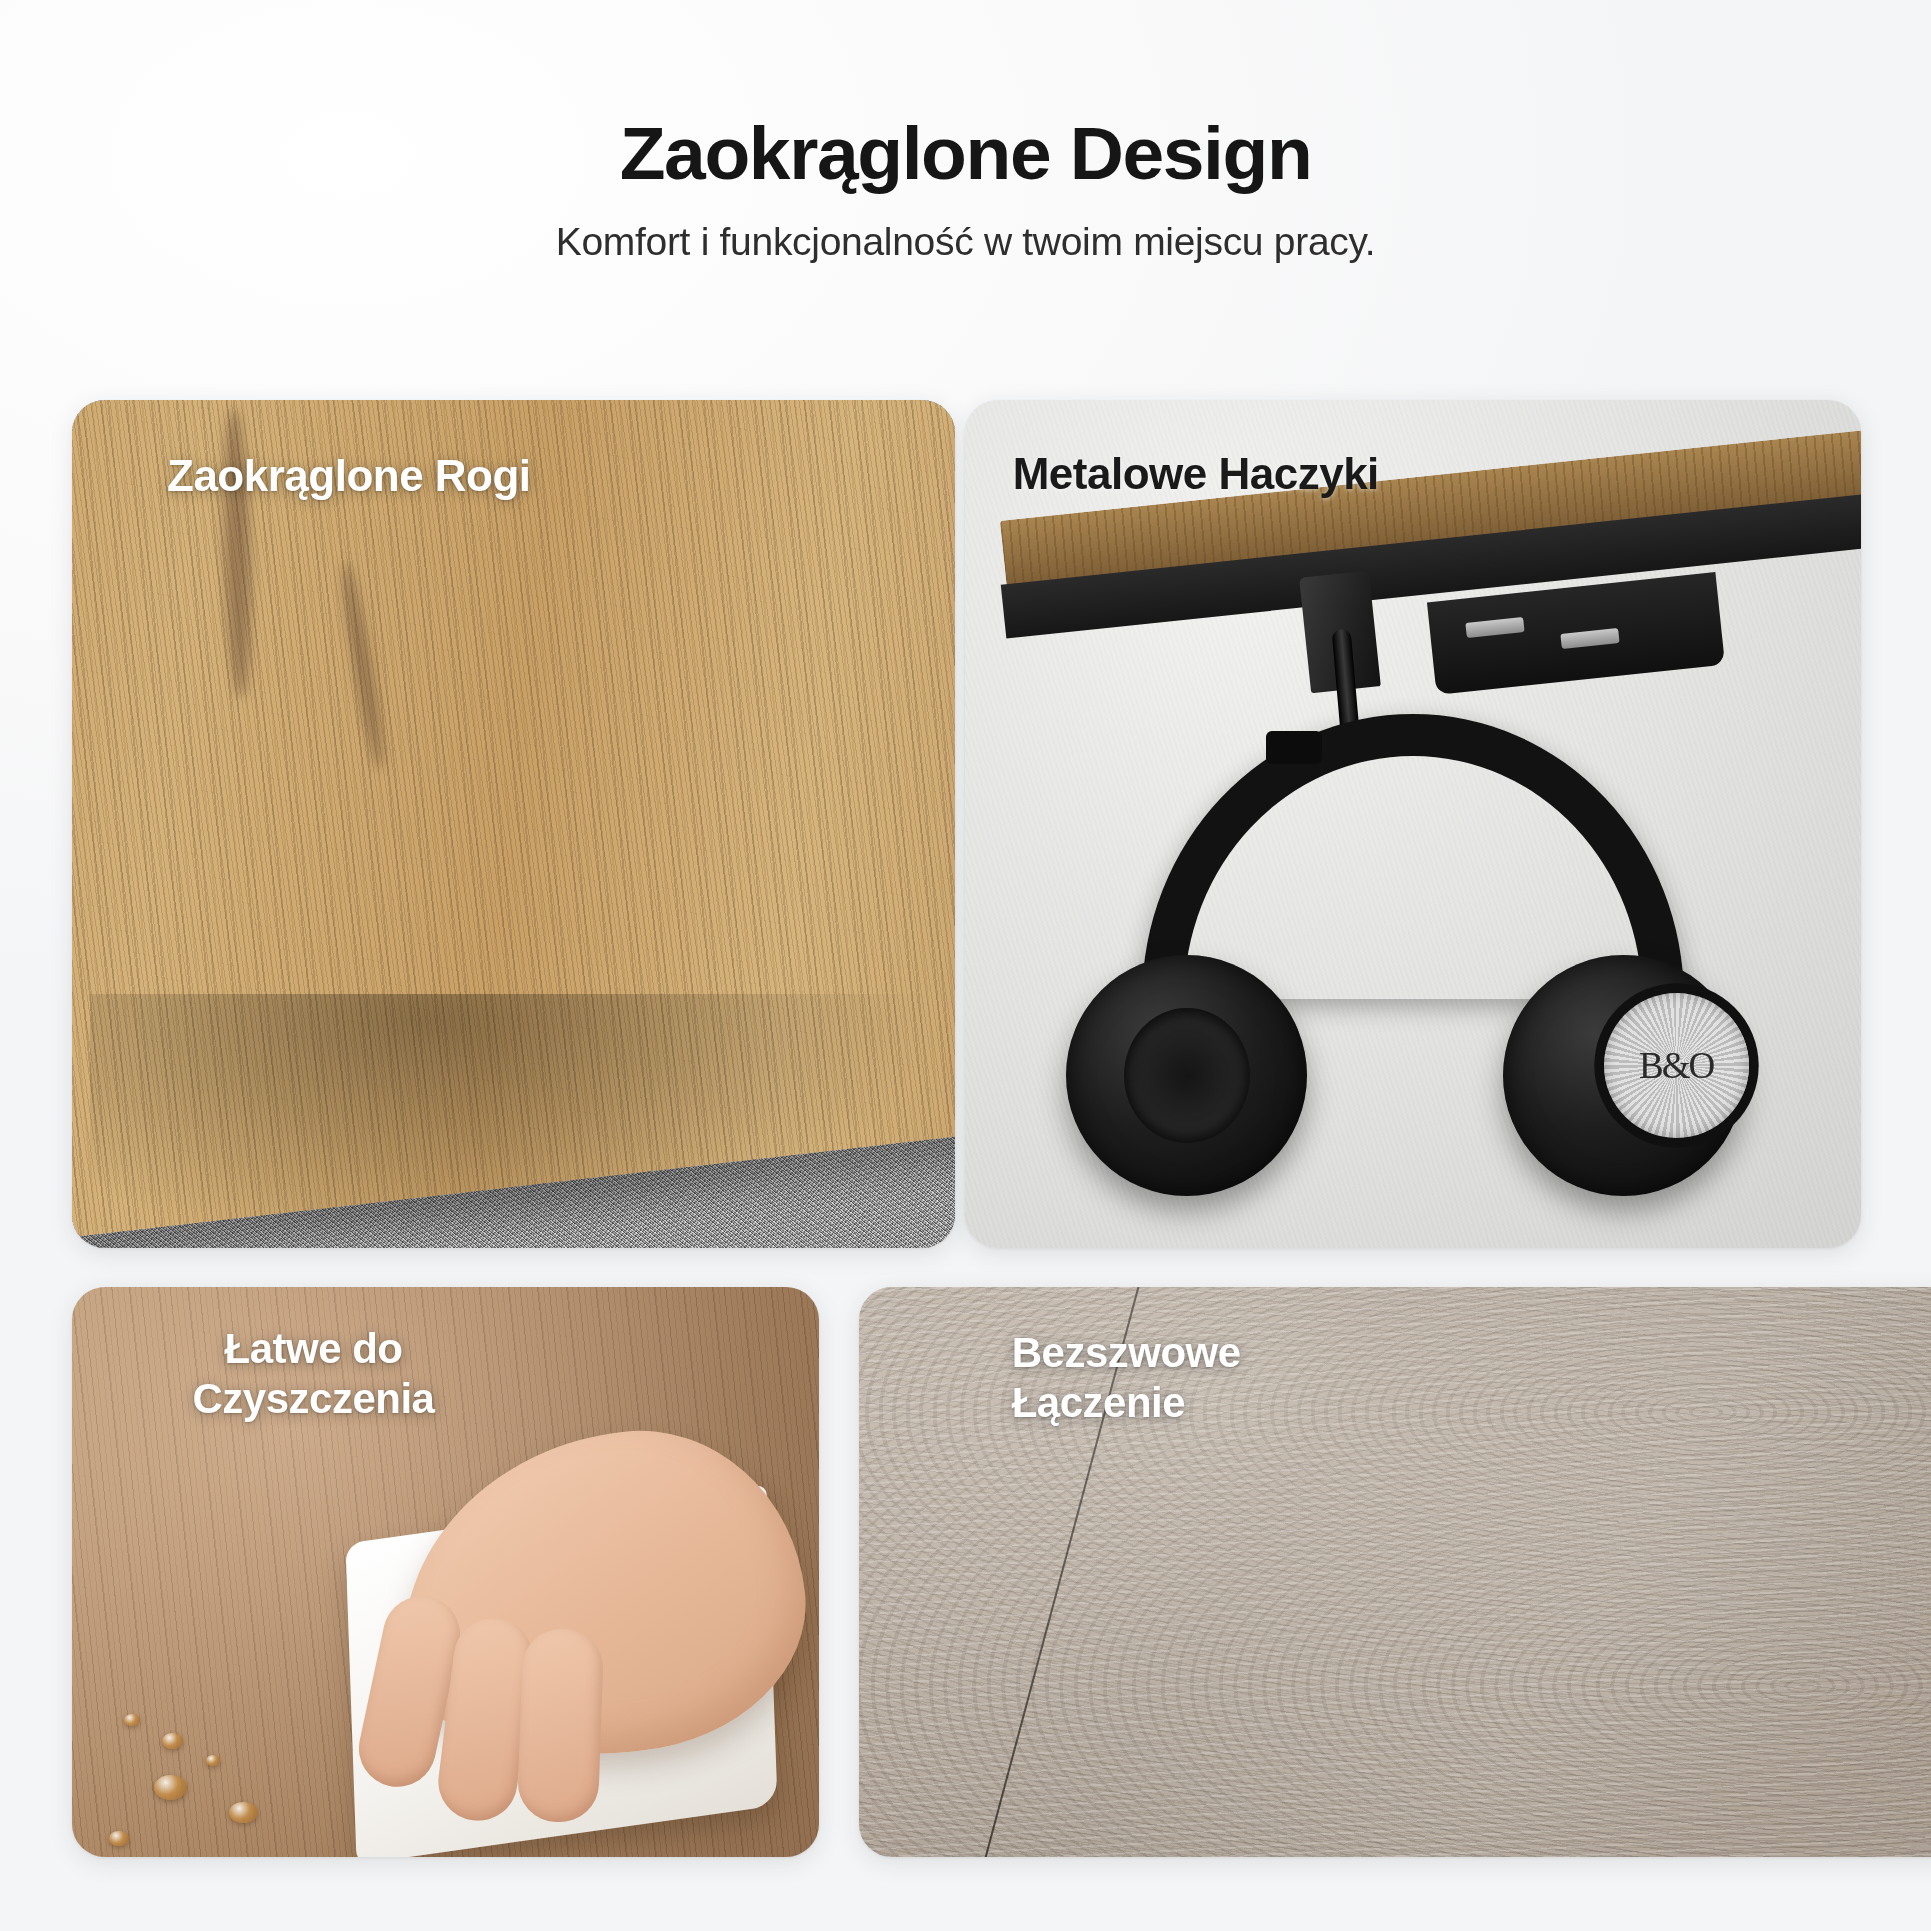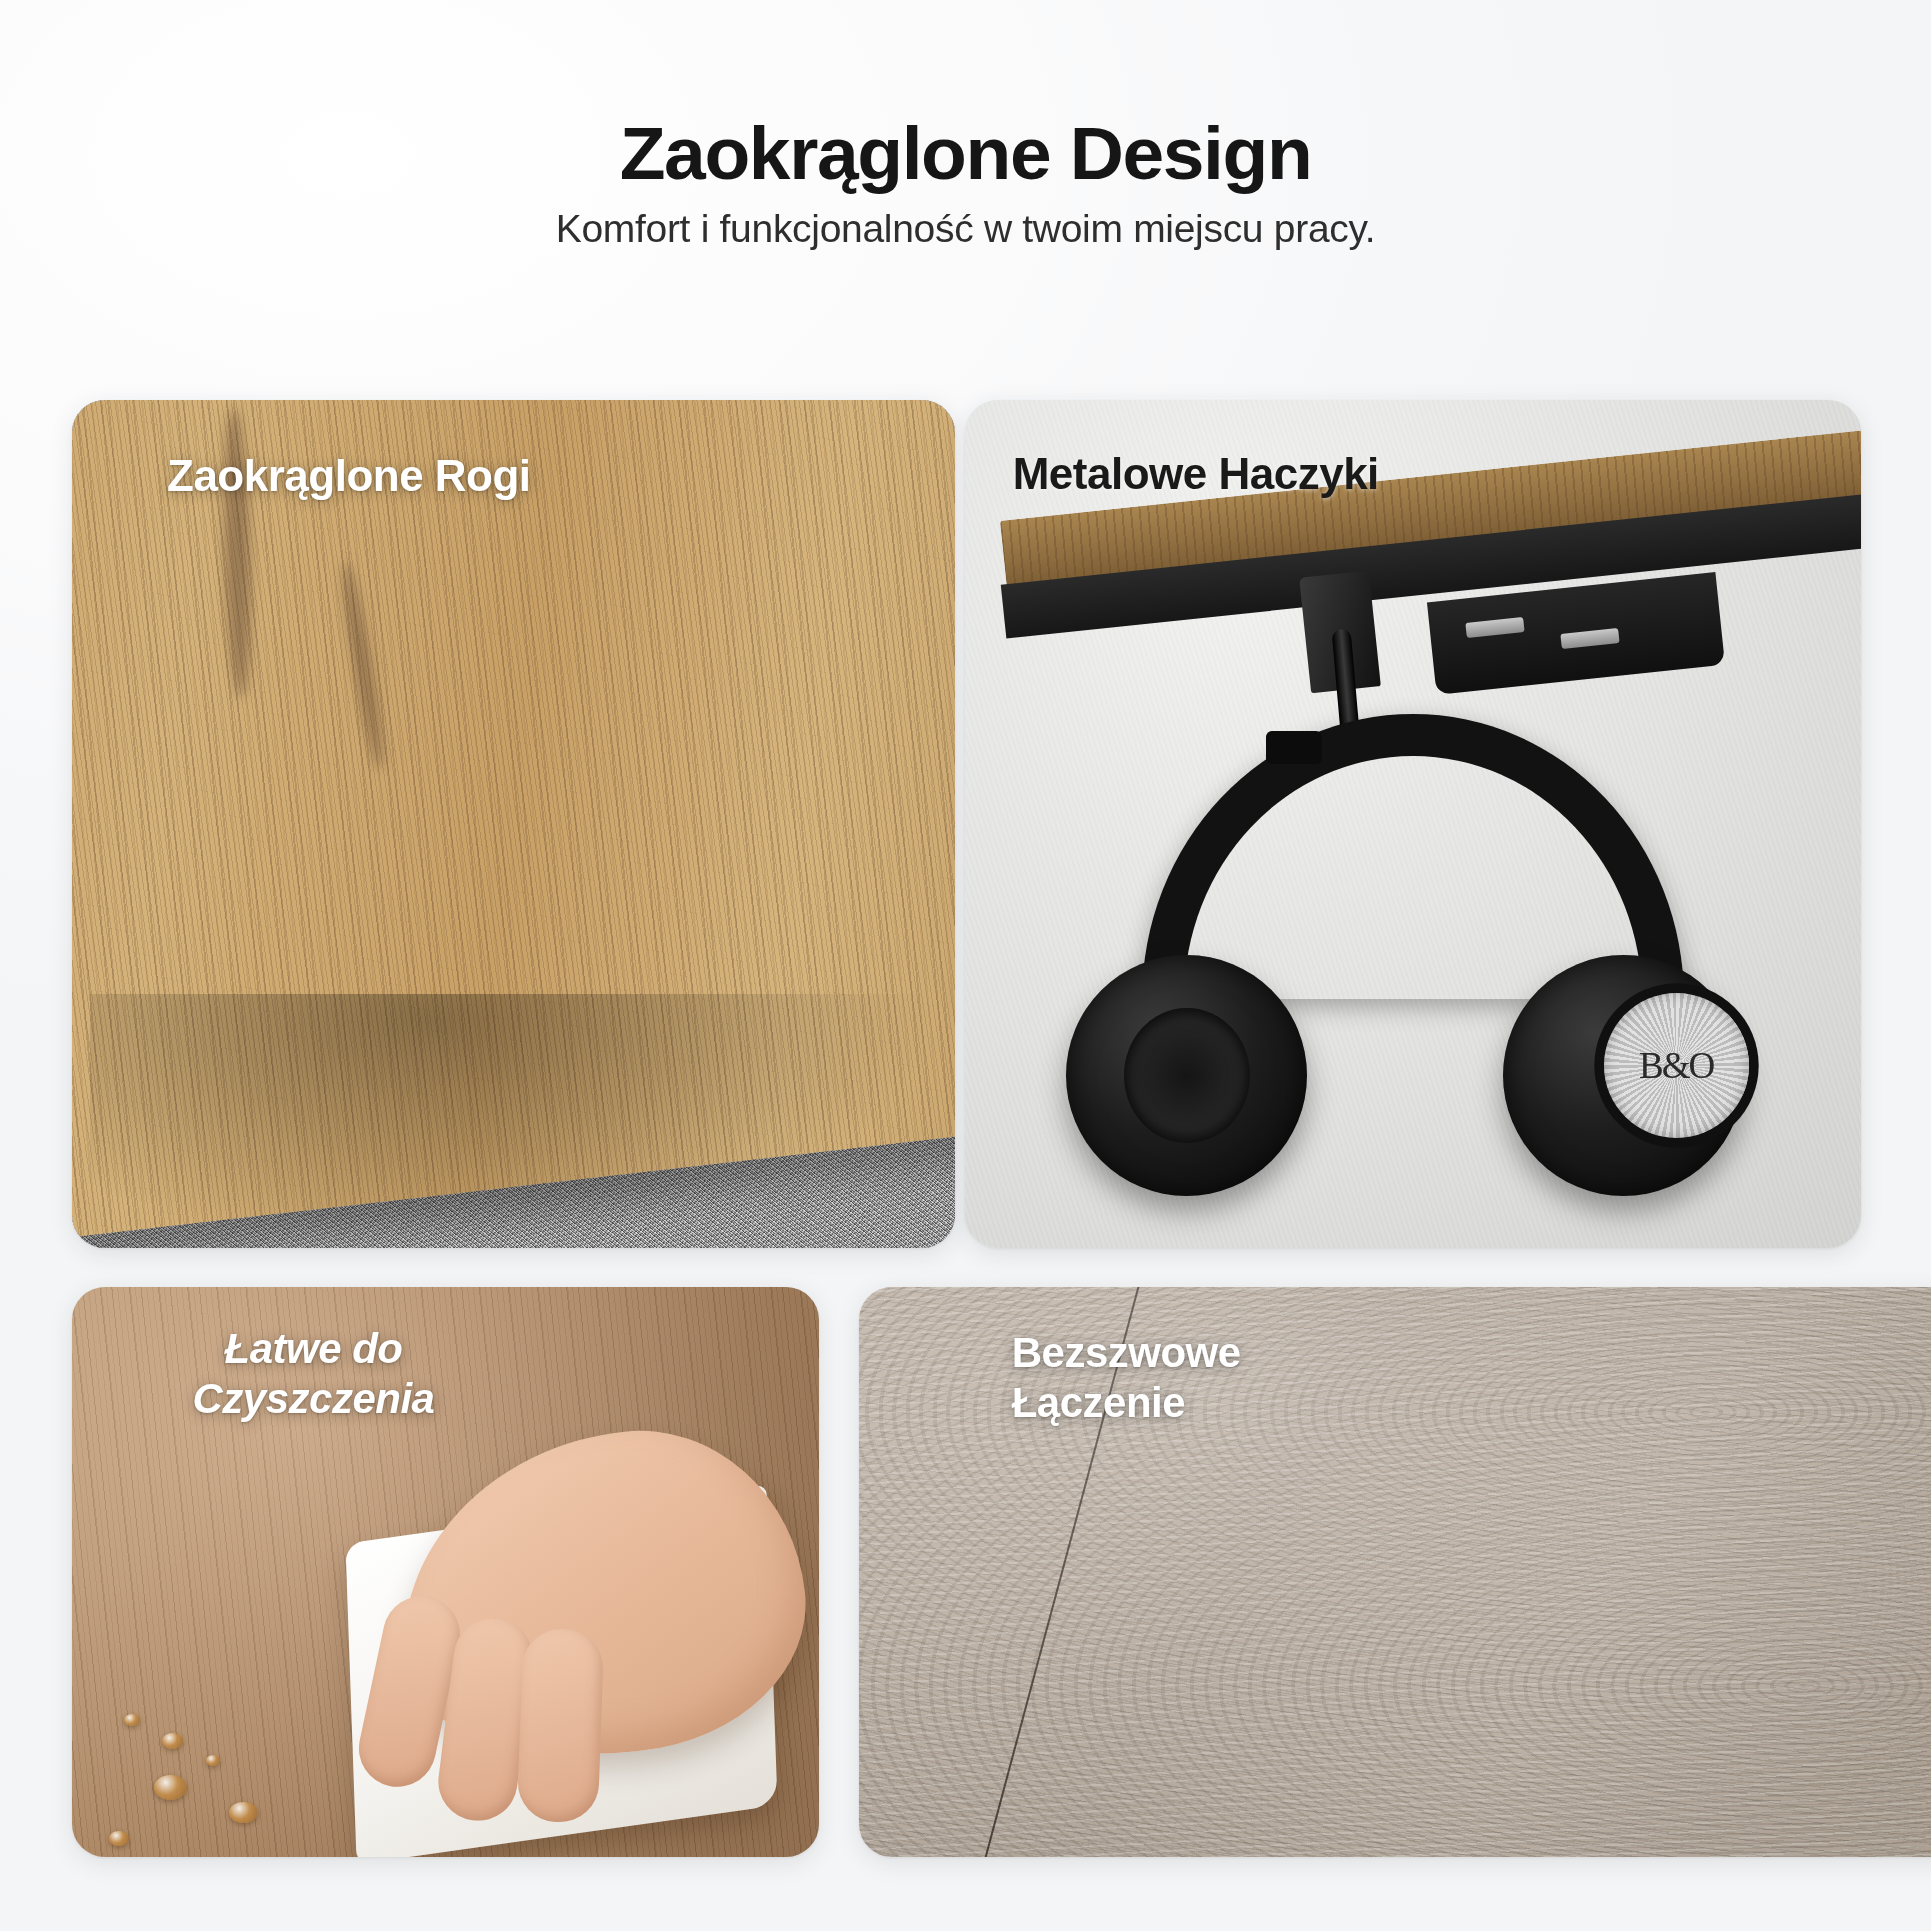--- a/index.html
+++ b/index.html
@@ -22,21 +22,21 @@
 
   .page-title {
     font-size:75px;
     font-weight:bold;
     letter-spacing:-1.4px;
     color:#161616;
     line-height:1.05;
   }
 
   .page-subtitle {
-    margin-top:14px;
+    margin-top:27px;
     font-size:39px;
     font-weight:400;
     color:#2e2e2e;
     letter-spacing:-0.3px;
   }
 
   
   .grid {
     position:absolute;
     left:72px; top:400px;
@@ -252,21 +252,21 @@
   }
   .c3 .f1 { left:40%; top:54%; width:77px; height:193px; transform:rotate(12deg); }
   .c3 .f2 { left:50%; top:58%; width:79px; height:203px; transform:rotate(7deg); }
   .c3 .f3 { left:60%; top:60%; width:81px; height:193px; transform:rotate(2deg); }
   .c3 .drop {
     position:absolute;
     background:radial-gradient(circle at 35% 30%, rgba(255,255,255,.85), rgba(196,140,70,.85) 45%, rgba(150,100,45,.9));
     border-radius:50%;
     box-shadow:0 1.9px 4.8px rgba(70,45,20,.4);
   }
-  .c3-label { left:58px; top:37px; font-size:42px; width:367px; text-align:center;font-style:italic; }
+  .c3-label { left:58px; top:37px; font-size:42px; width:367px; text-align:center; }
 
   
   .c4 .bg {
     position:absolute; inset:0;
     background:
       repeating-linear-gradient(8deg,
         rgba(110,100,90,.22) 0 1px, rgba(0,0,0,0) 1px 4.8px,
         rgba(80,72,64,.16) 4.8px 5.8px, rgba(0,0,0,0) 5.8px 13.5px),
       repeating-linear-gradient(-3deg,
         rgba(255,255,255,.20) 0 1.9px, rgba(0,0,0,0) 1.9px 8.7px),

